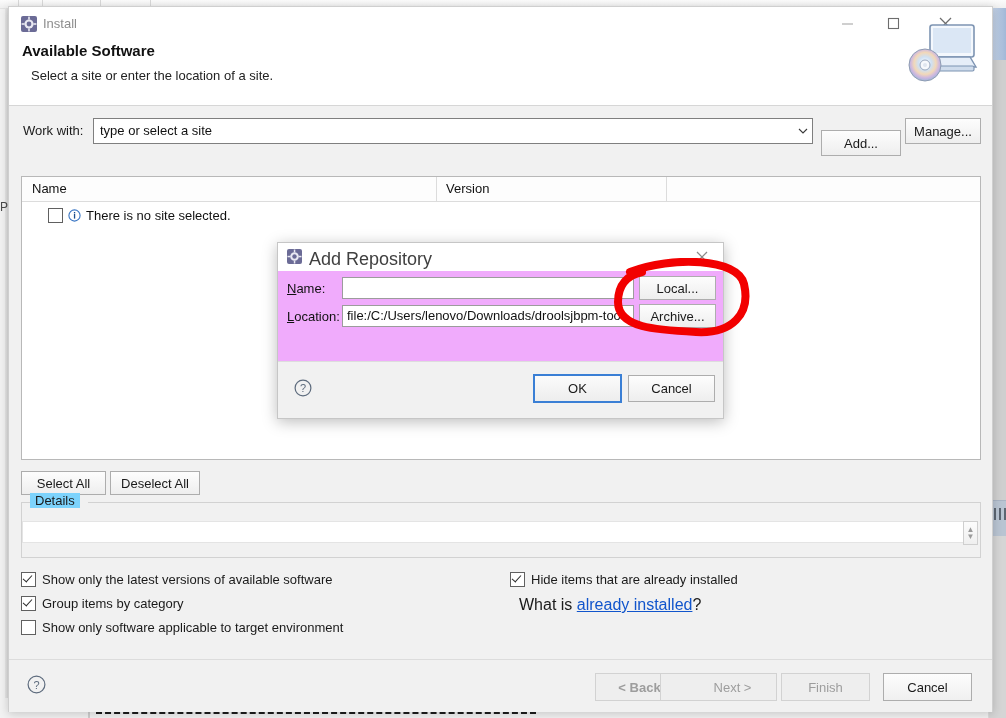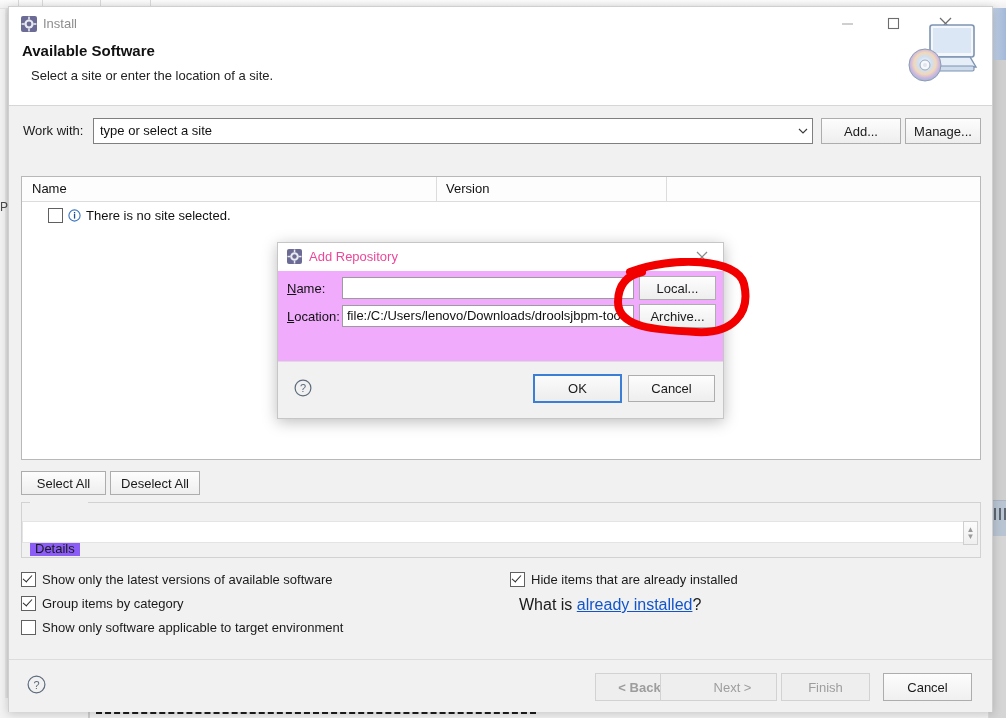--- a/index.html
+++ b/index.html
@@ -55,21 +55,21 @@
   
   #workwith-row{position:absolute;left:0;top:8px;width:983px;height:34px;}
   #workwith-label{position:absolute;left:14px;top:9px;font-size:13px;}
   #workwith-combo{position:absolute;left:84px;top:4px;width:718px;height:24px;
     background:#fff;border:1px solid #7f7f7f;}
   #workwith-combo .val{position:absolute;left:6px;top:4px;font-size:13px;color:#111;}
   #workwith-arrow{position:absolute;right:4px;top:6px;color:#333;font-size:11px;}
   .std-btn{background:linear-gradient(#fdfdfd,#eeeeee);border:1px solid #adadad;
     font-family:"Liberation Sans",sans-serif;font-size:13px;color:#1a1a1a;
     display:flex;align-items:center;justify-content:center;}
-  #btn-add{position:absolute;left:812px;top:4px;width:78px;height:24px;text-align:right;}
+  #btn-add{position:absolute;left:812px;top:16px;width:78px;height:24px;text-align:right;}
   #btn-manage{position:absolute;left:896px;top:4px;width:74px;height:24px;text-align:center;}
 
   
   #filter-box{position:absolute;left:12px;top:43px;width:958px;height:22px;
      background:#fff;border:1px solid #b8b8b8;}
   #filter-box .ph{position:absolute;left:5px;top:3px;font-size:13px;color:#6f6f6f;}
 
   
   #table{position:absolute;left:12px;top:70px;width:958px;height:282px;
      background:#fff;border:1px solid #b8b8b8;}
@@ -89,21 +89,21 @@
   #info-icon{width:13px;height:13px;flex:none;}
   #row-empty-label{font-size:13px;color:#111;}
 
   
   #btn-select-all{position:absolute;left:12px;top:365px;width:83px;height:22px;}
   #btn-deselect-all{position:absolute;left:101px;top:365px;width:88px;height:22px;}
 
   
   #details-group{position:absolute;left:12px;top:396px;width:958px;height:55px;
      border:1px solid #d2d2d2;border-top:none;}
-  #details-legend{position:absolute;left:8px;top:-9px;background:#8b5cf6;padding:0 5px;font-size:13px;margin-top:48px;}
+  #details-legend{position:absolute;left:8px;top:-9px;background:#7dd3fc;padding:0 5px;font-size:13px;}
   #details-line-l{position:absolute;left:0;top:0;width:8px;height:1px;background:#d2d2d2;}
   #details-line-r{position:absolute;left:66px;top:0;right:0;height:1px;background:#d2d2d2;}
   #details-field{position:absolute;left:0px;top:19px;width:944px;height:20px;background:#fff;border:1px solid #e4e4e4;}
   #details-spin{position:absolute;right:2px;top:19px;width:13px;height:22px;
      background:linear-gradient(#fcfcfc,#efefef);border:1px solid #cfcfcf;
      display:flex;flex-direction:column;align-items:center;justify-content:center;color:#9a9a9a;font-size:8px;line-height:7px;}
 
   
   .optrow{position:absolute;display:flex;align-items:center;gap:6px;font-size:13px;}
   #opt-c0{left:12px;top:466px;}
@@ -125,21 +125,21 @@
   #btn-cancel-main{right:20px;background:linear-gradient(#fdfdfd,#f0f0f0);border:1px solid #adadad;}
 
   
   #add-repo{
     position:absolute;left:277px;top:242px;width:445px;height:175px;
     background:#f1f1f1;border:1px solid #c6c6c6;
     box-shadow:0 3px 14px rgba(0,0,0,.26);
   }
   #ar-titlebar{position:relative;height:28px;background:#ffffff;}
   #ar-icon{position:absolute;left:9px;top:6px;width:15px;height:15px;}
-  #ar-title{position:absolute;left:31px;top:6px;font-size:13px;color:#ec4899;}
+  #ar-title{position:absolute;left:31px;top:6px;font-size:18px;color:#404040;}
   #ar-close{position:absolute;right:8px;top:3px;width:26px;height:22px;display:flex;align-items:center;justify-content:center;color:#8a8a8a;}
   #ar-body{position:relative;height:90px;background:#f0abfc;border-bottom:1px solid #dddddd;}
   .ar-label{position:absolute;font-size:13px;color:#111;}
   #lbl-name{left:9px;top:10px;}
   #lbl-location{left:9px;top:38px;}
   .ul{text-decoration:underline;}
   .ar-input{position:absolute;left:64px;height:20px;background:#fff;border:1px solid #9c9c9c;
      font-size:13px;color:#111;overflow:hidden;white-space:nowrap;}
   #inp-name{top:6px;width:290px;}
   #inp-location{top:34px;width:290px;}

